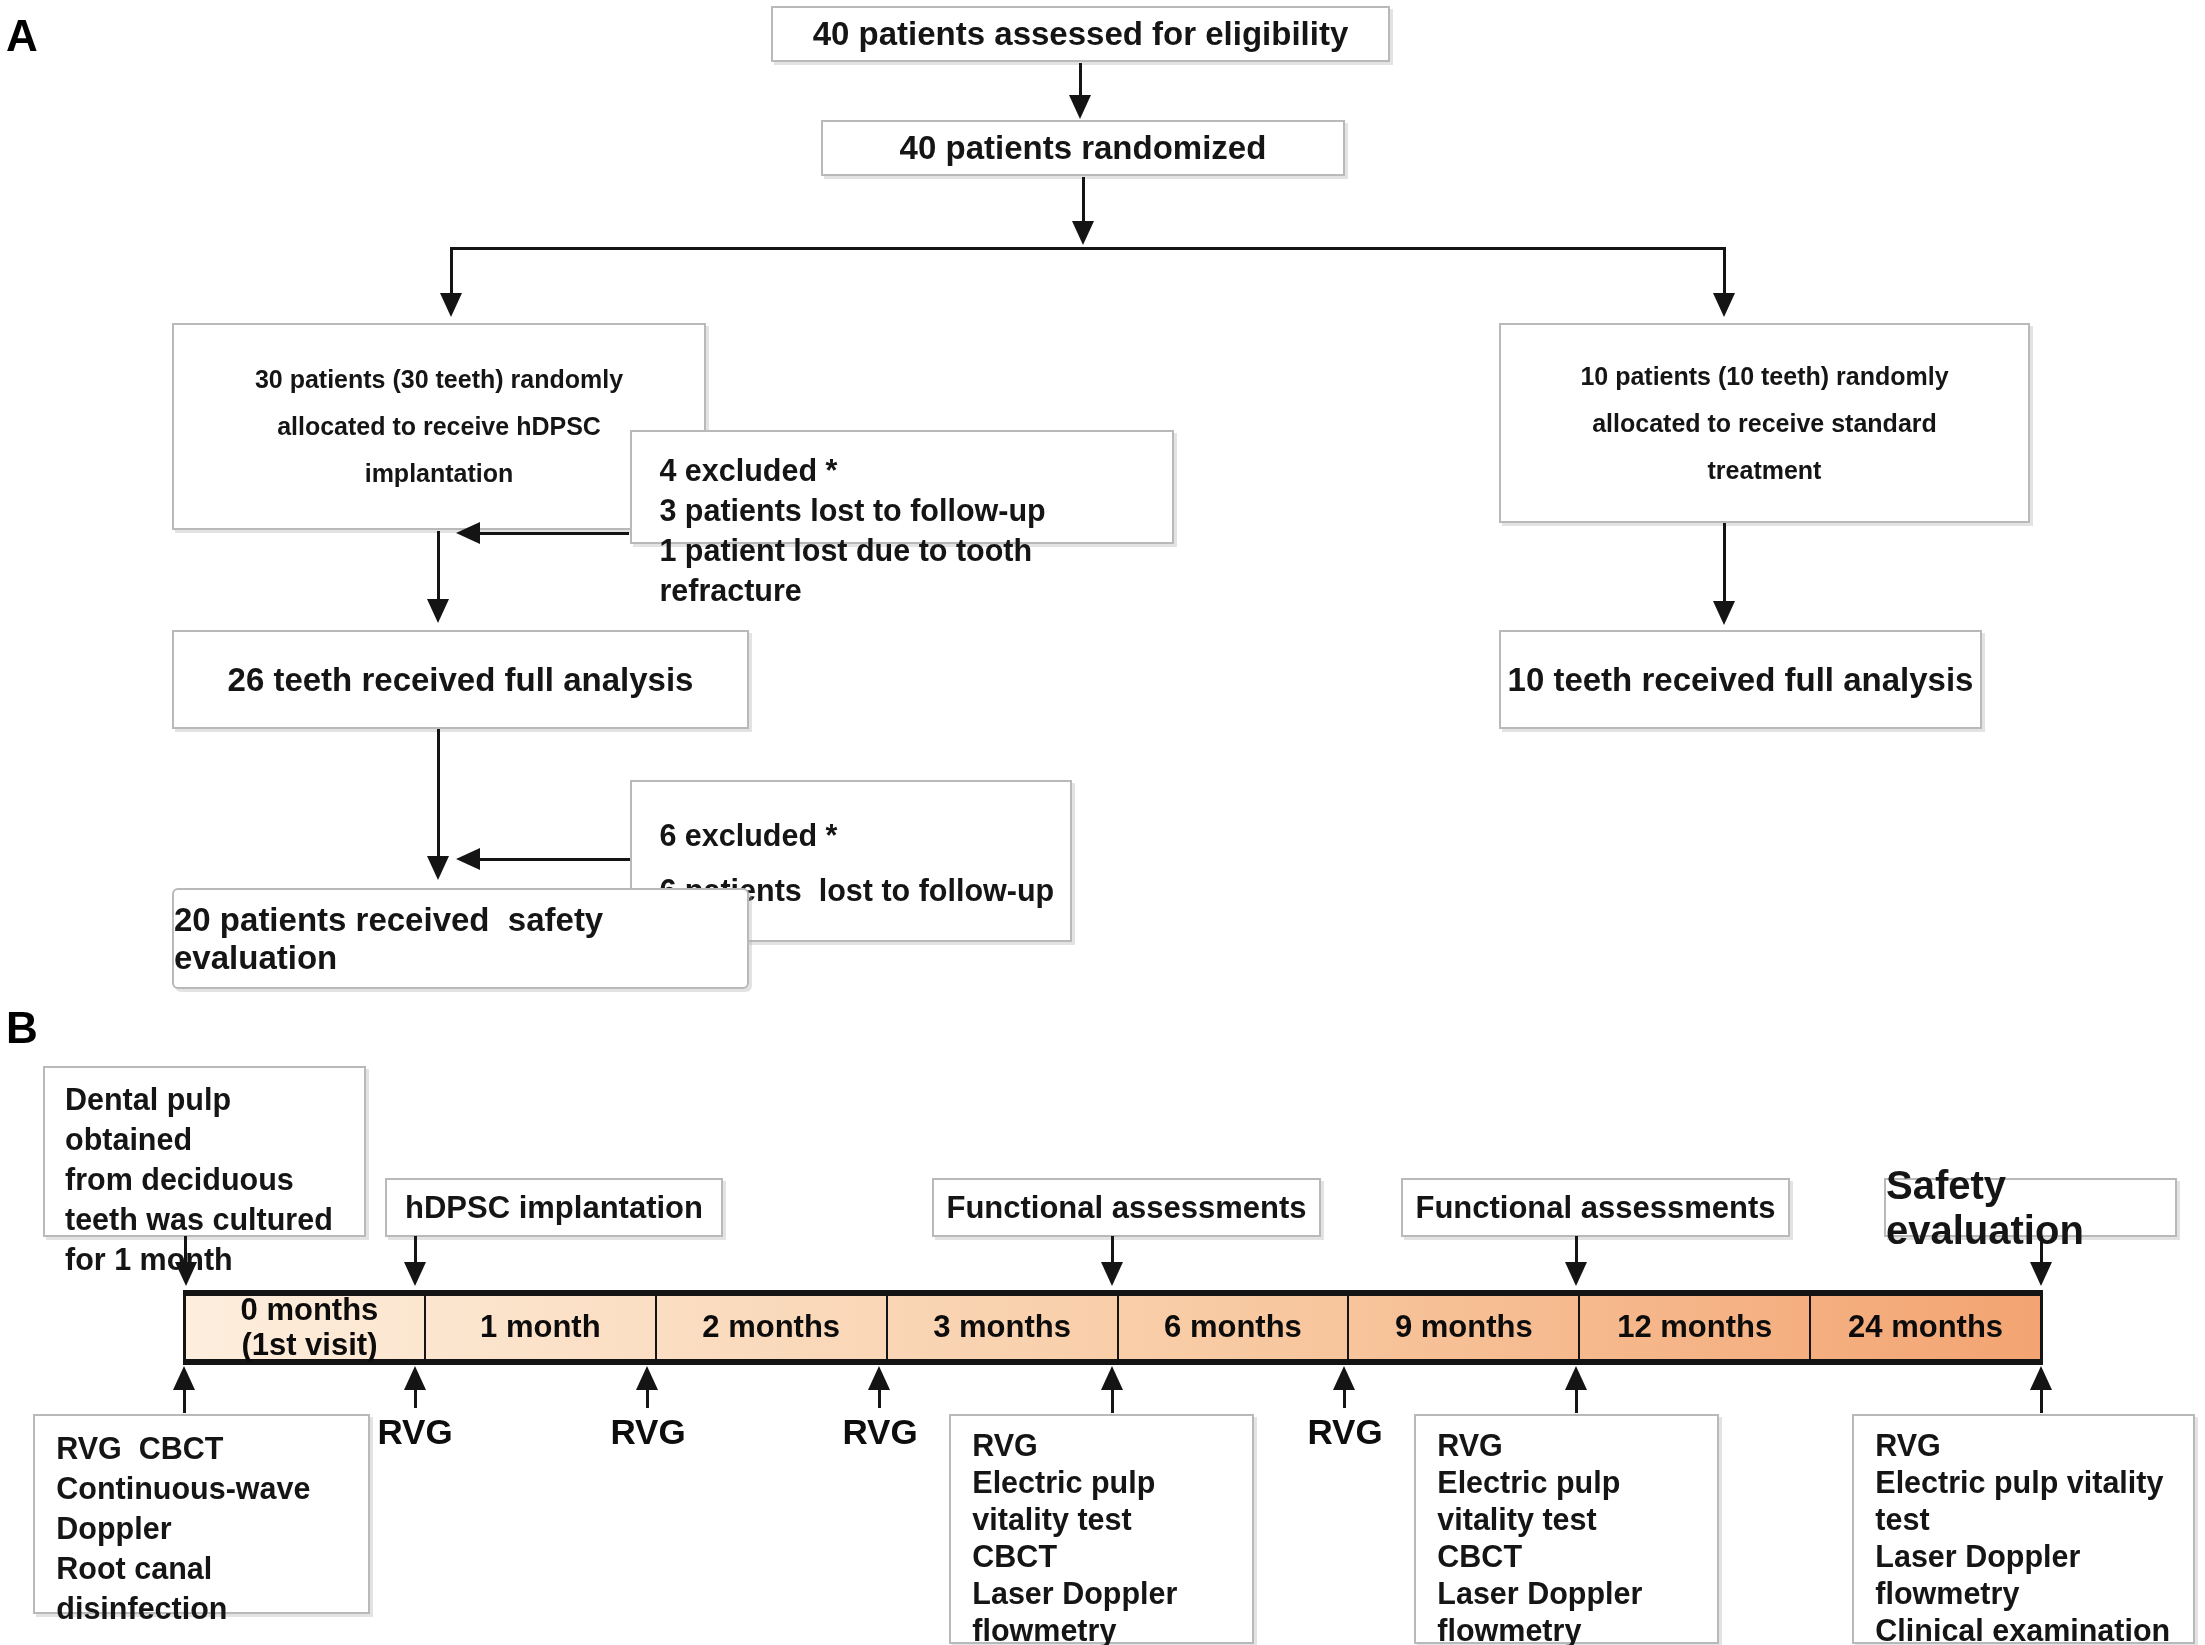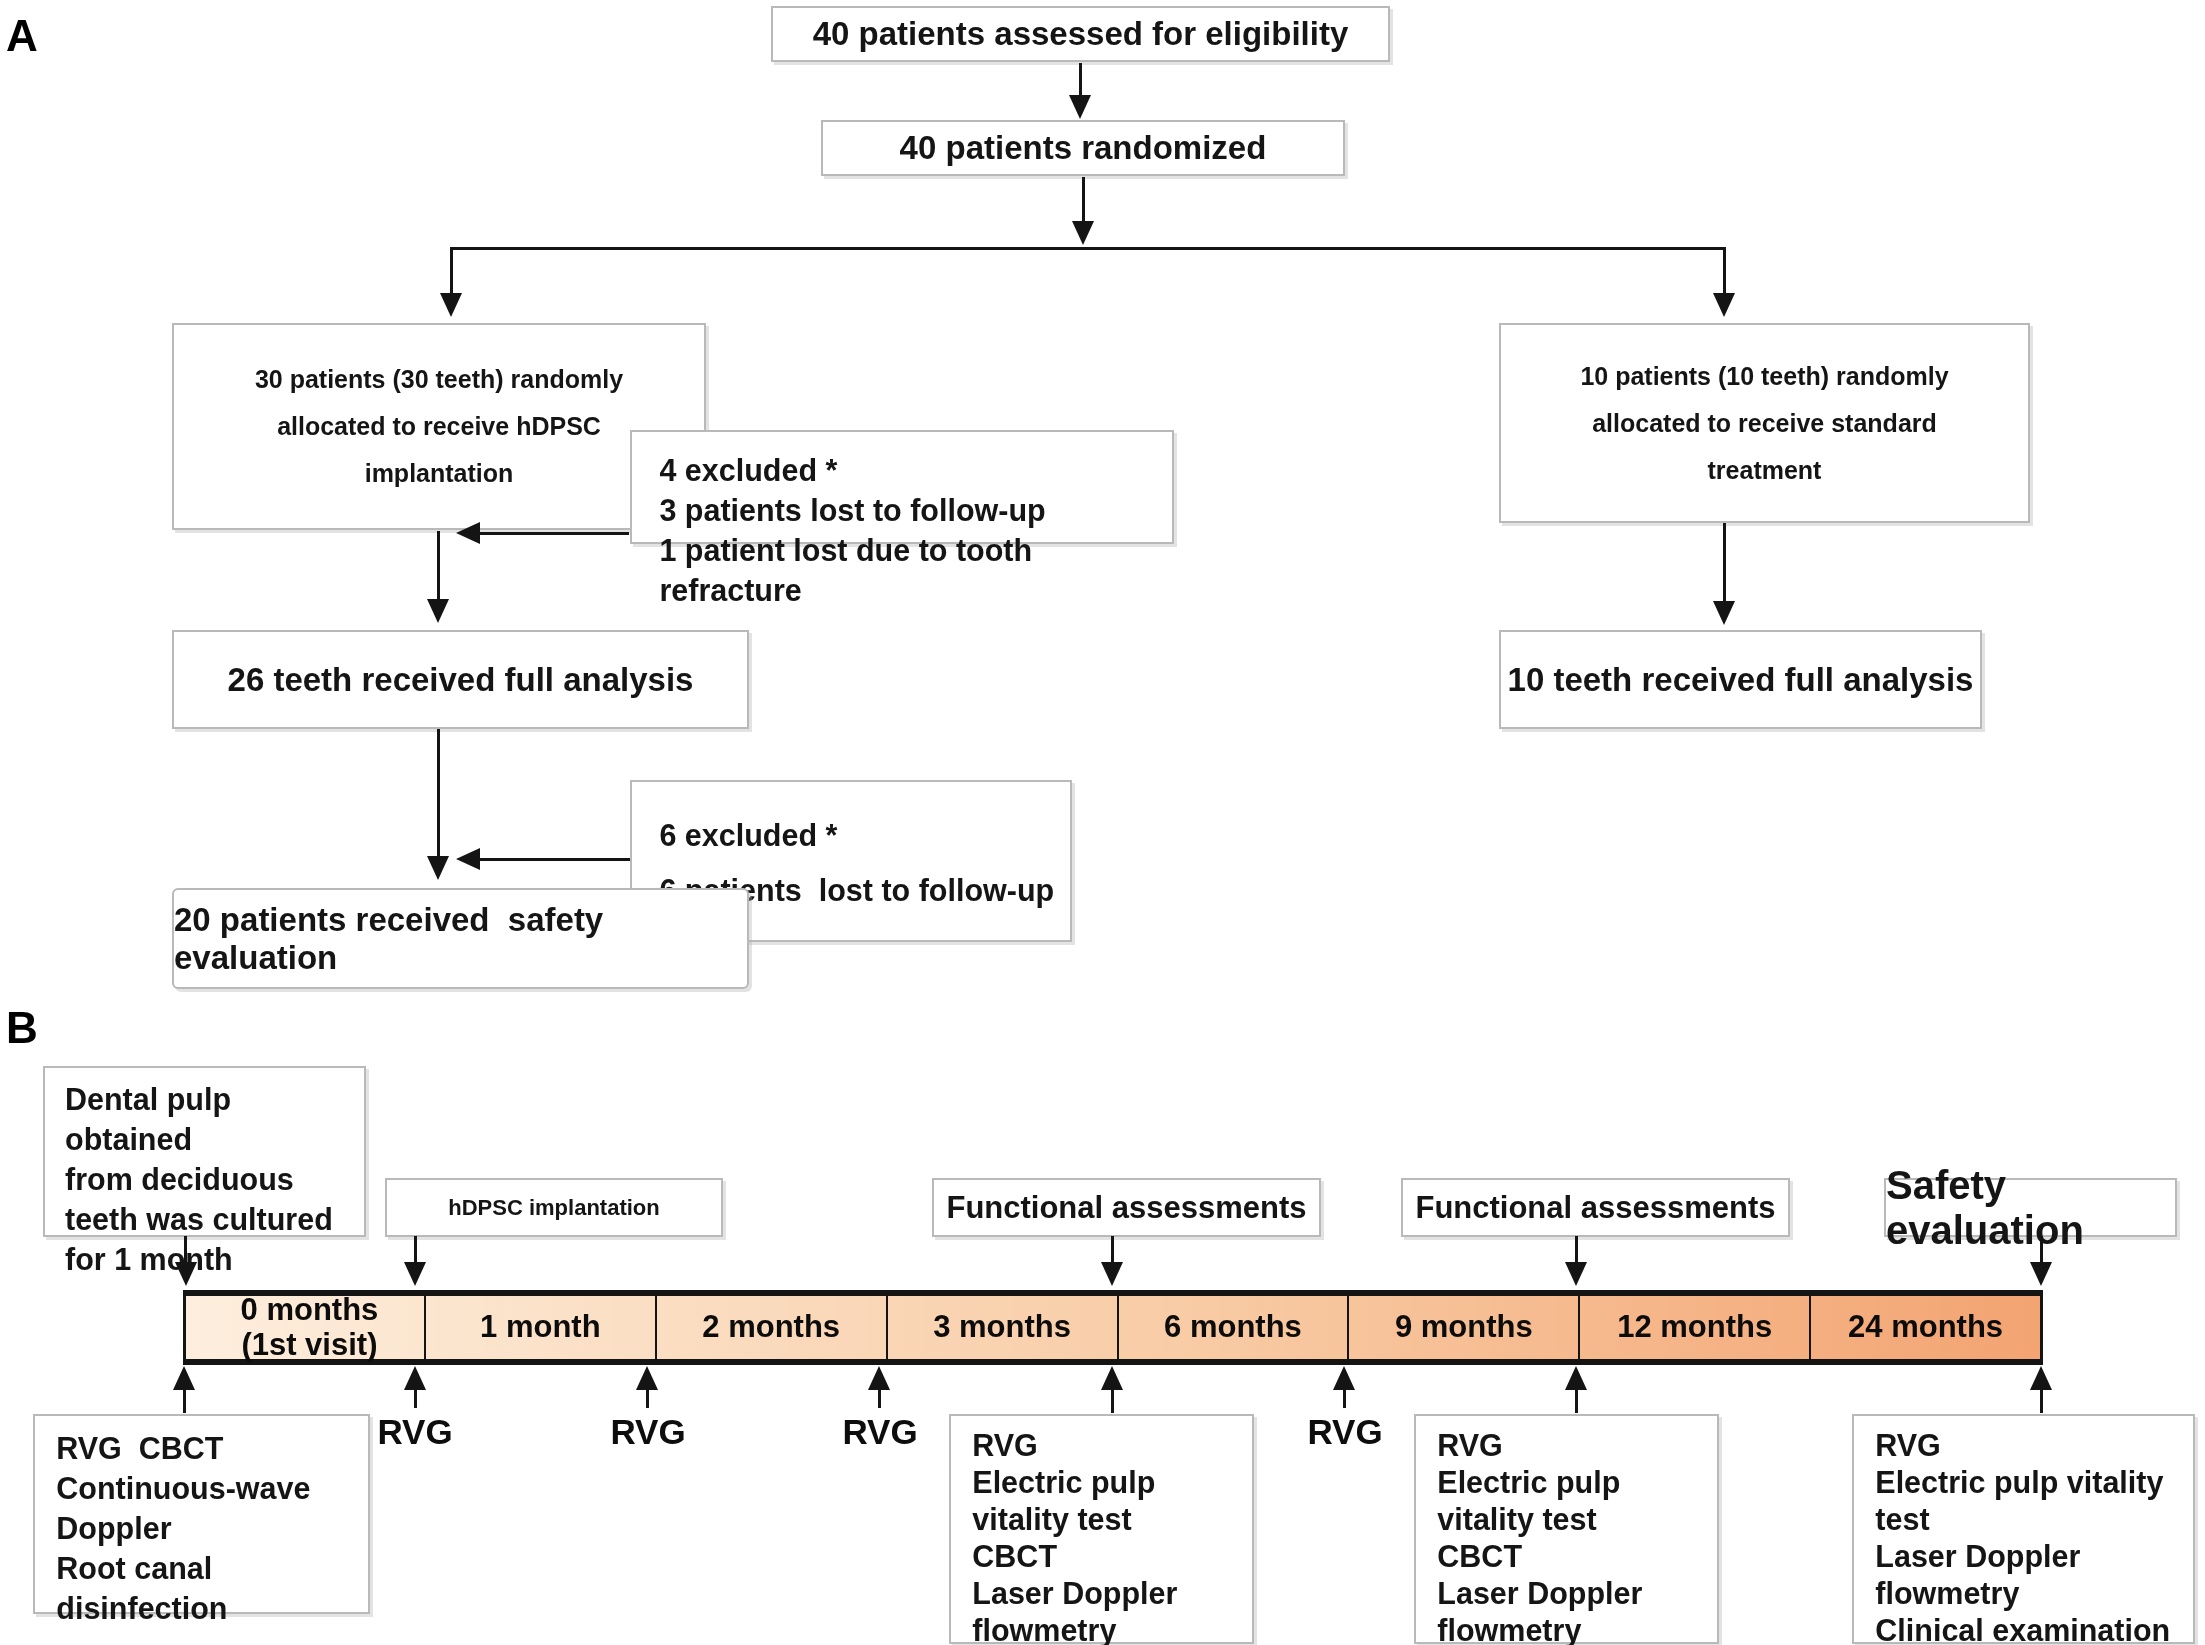--- a/index.html
+++ b/index.html
@@ -118,21 +118,21 @@
   <div class="panel-label" style="left:6.1px;top:1003px;">B</div>
 
   <div class="bx left fs40" style="left:43px;top:1066px;width:323px;height:171px;padding:10.7px 0 0 20px;">
     <div class="t">Dental pulp obtained</div>
     <div class="t">from deciduous</div>
     <div class="t">teeth was cultured</div>
     <div class="t">for 1 month</div>
   </div>
 
   <div class="bx" style="left:385px;top:1178px;width:338px;height:59px;">
-    <div class="t" style="font-size:22px;">hDPSC implantation</div>
+    <div class="t" style="font-size:31px;">hDPSC implantation</div>
   </div>
 
   <div class="bx" style="left:932px;top:1178px;width:389px;height:59px;">
     <div class="t" style="font-size:31px;">Functional assessments</div>
   </div>
 
   <div class="bx" style="left:1401px;top:1178px;width:389px;height:59px;">
     <div class="t" style="font-size:31px;">Functional assessments</div>
   </div>
 

